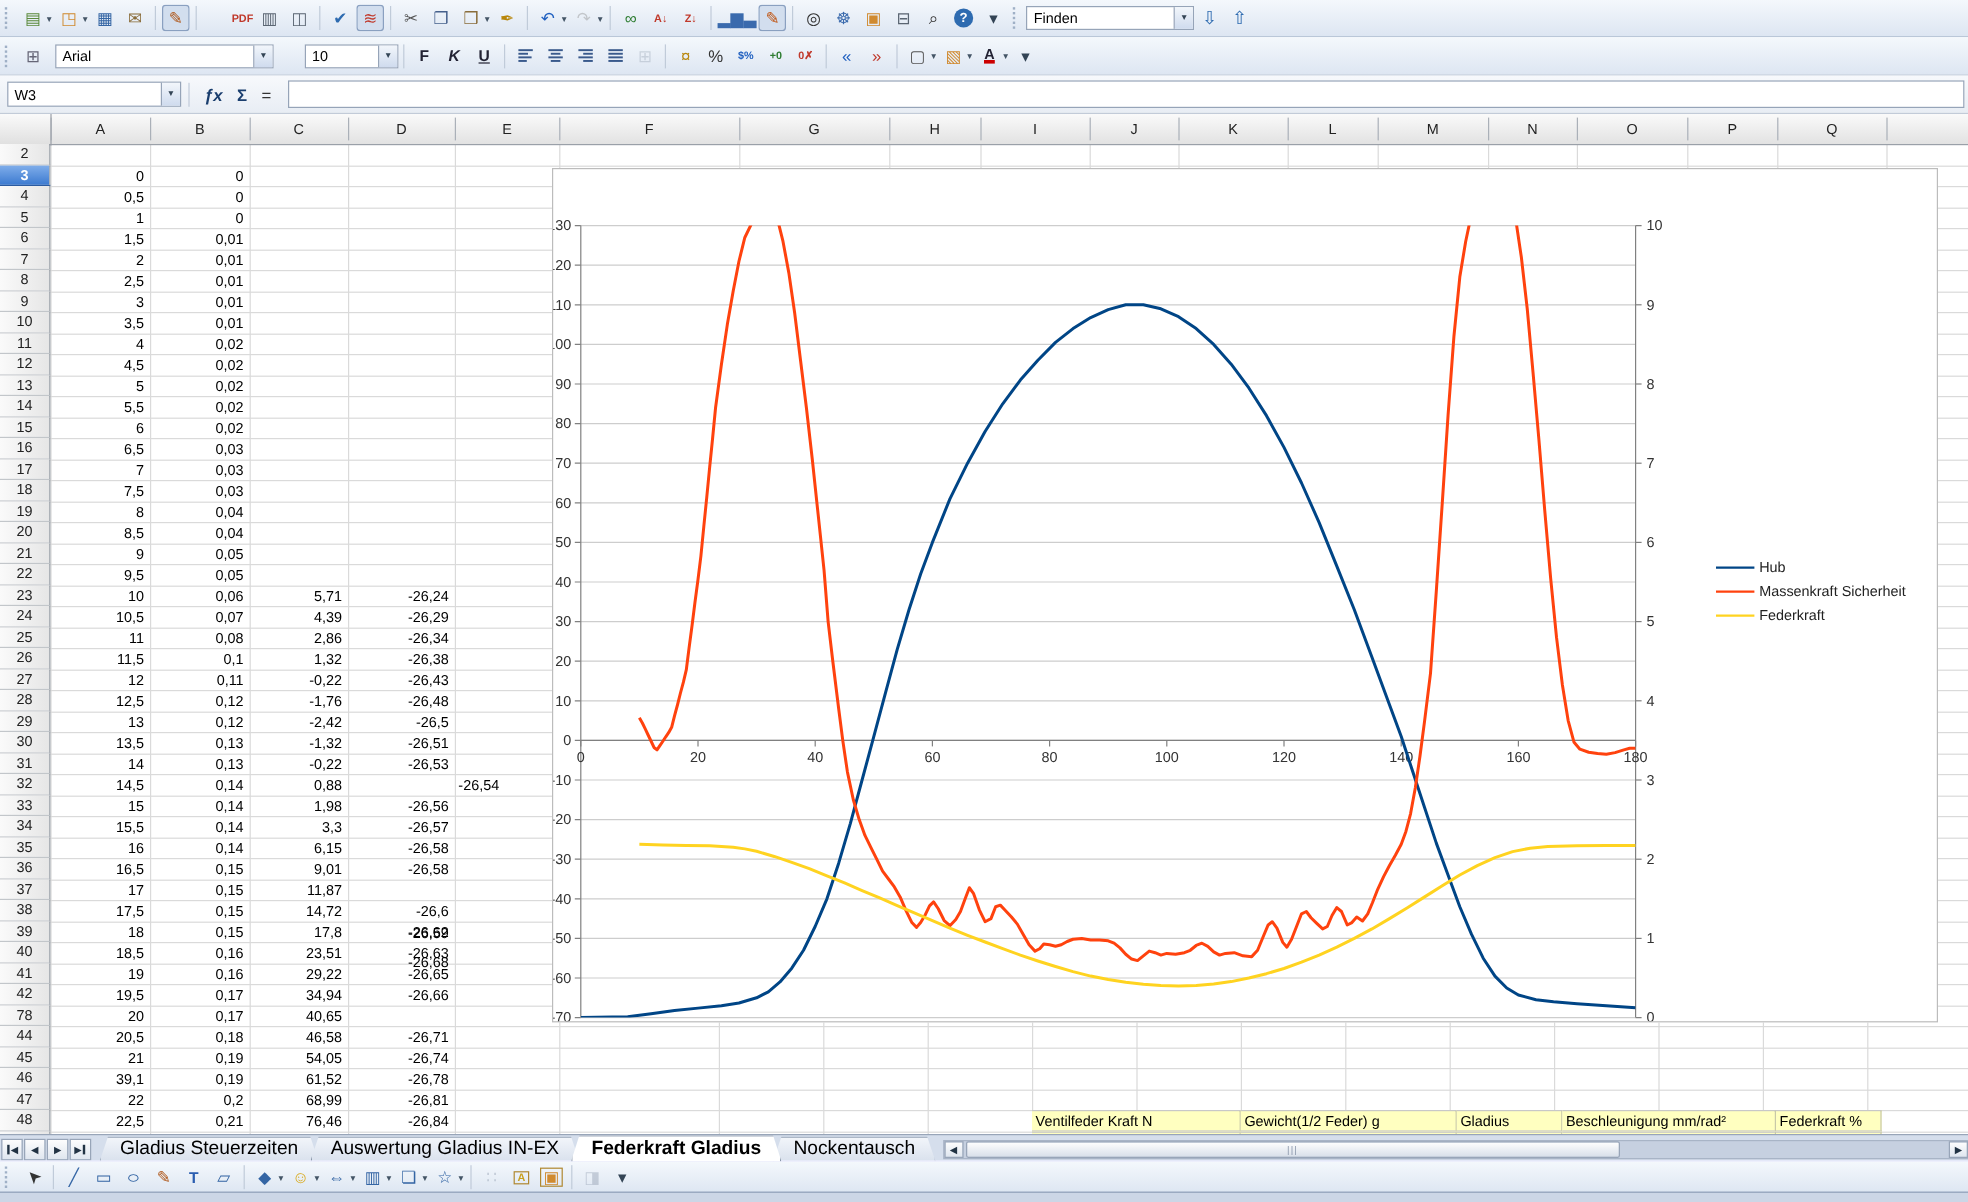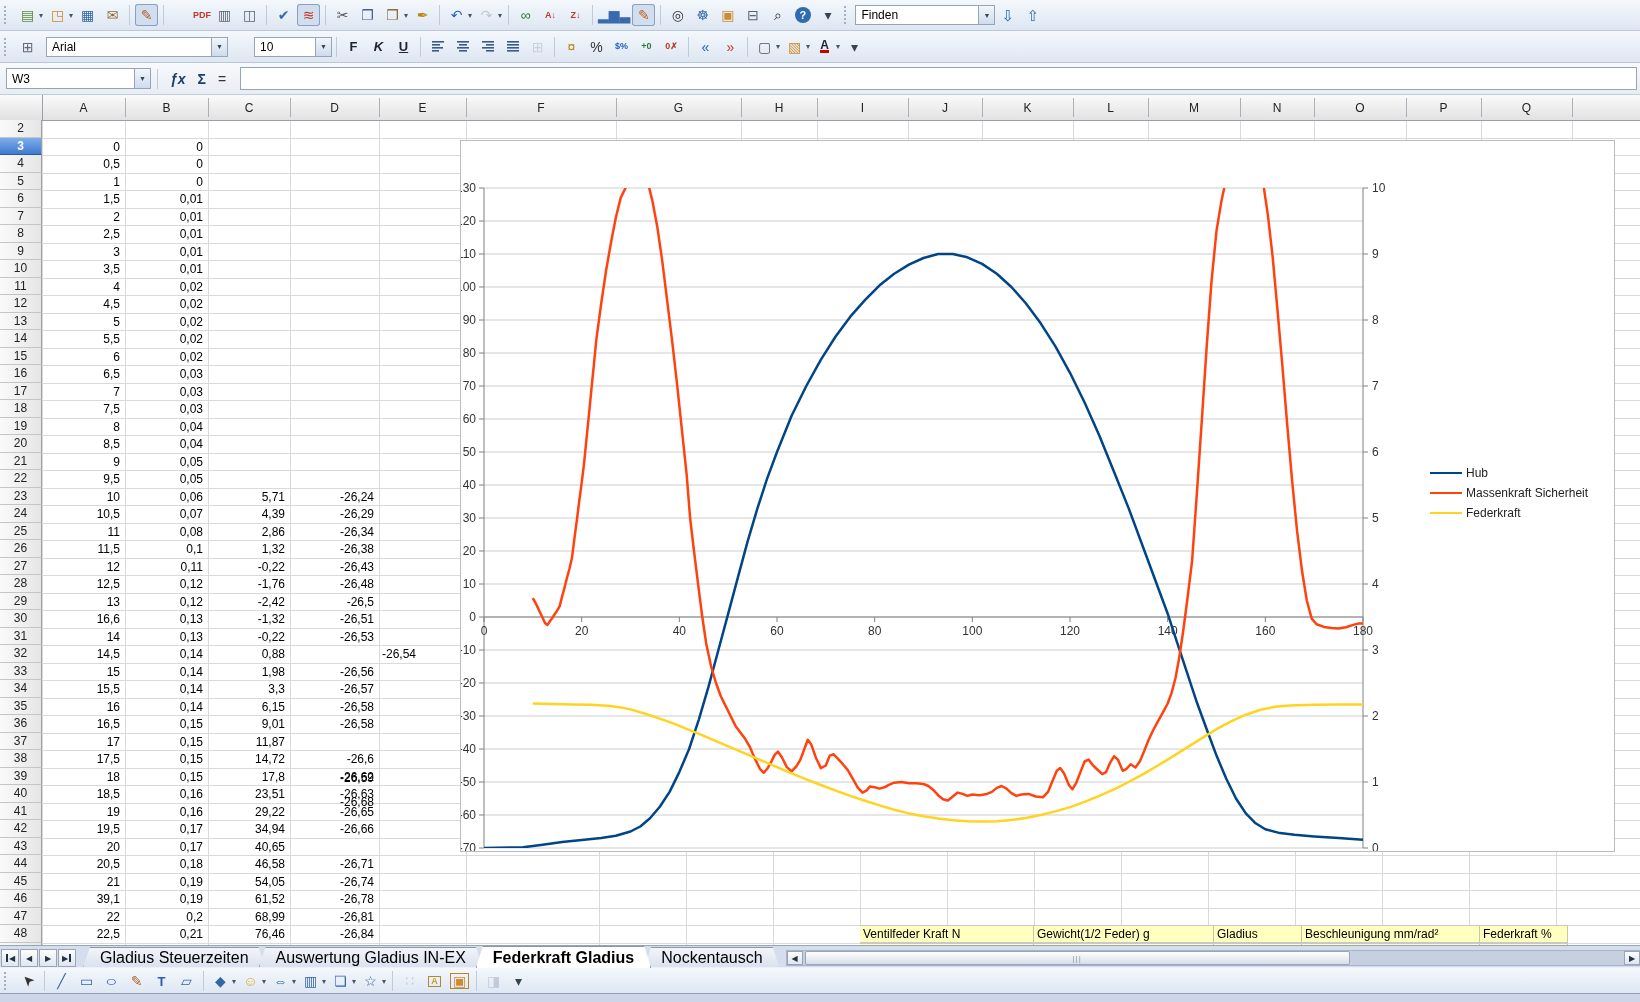--- a/index.html
+++ b/index.html
@@ -578,21 +578,21 @@
       <div class="rh" style="top: 567.5px; height: 17.5px;">33</div>
       <div class="rh" style="top: 585px; height: 17.5px;">34</div>
       <div class="rh" style="top: 602.5px; height: 17.5px;">35</div>
       <div class="rh" style="top: 620px; height: 17.5px;">36</div>
       <div class="rh" style="top: 637.5px; height: 17.5px;">37</div>
       <div class="rh" style="top: 655px; height: 17.5px;">38</div>
       <div class="rh" style="top: 672.5px; height: 17.5px;">39</div>
       <div class="rh" style="top: 690px; height: 17.5px;">40</div>
       <div class="rh" style="top: 707.5px; height: 17.5px;">41</div>
       <div class="rh" style="top: 725px; height: 17.5px;">42</div>
-      <div class="rh" style="top: 742.5px; height: 17.5px;">43</div>
+      <div class="rh" style="top: 742.5px; height: 17.5px;">78</div>
       <div class="rh" style="top: 760px; height: 17.5px;">44</div>
       <div class="rh" style="top: 777.5px; height: 17.5px;">45</div>
       <div class="rh" style="top: 795px; height: 17.5px;">46</div>
       <div class="rh" style="top: 812.5px; height: 17.5px;">47</div>
       <div class="rh" style="top: 830px; height: 17.5px;">48</div>
       <div class="rh" style="top: 847.5px; height: 17.5px;">49</div>
     </div>
   <div id="cells">
       <div class="cellv" style="left: 42px; width: 78px; top: 44.5px;">0</div>
       <div class="cellv" style="left: 125px; width: 78px; top: 44.5px;">0</div>
@@ -655,21 +655,21 @@
       <div class="cellv" style="left: 208px; width: 77px; top: 464.5px;">-0,22</div>
       <div class="cellv" style="left: 290px; width: 84px; top: 464.5px;">-26,43</div>
       <div class="cellv" style="left: 42px; width: 78px; top: 482px;">12,5</div>
       <div class="cellv" style="left: 125px; width: 78px; top: 482px;">0,12</div>
       <div class="cellv" style="left: 208px; width: 77px; top: 482px;">-1,76</div>
       <div class="cellv" style="left: 290px; width: 84px; top: 482px;">-26,48</div>
       <div class="cellv" style="left: 42px; width: 78px; top: 499.5px;">13</div>
       <div class="cellv" style="left: 125px; width: 78px; top: 499.5px;">0,12</div>
       <div class="cellv" style="left: 208px; width: 77px; top: 499.5px;">-2,42</div>
       <div class="cellv" style="left: 290px; width: 84px; top: 499.5px;">-26,5</div>
-      <div class="cellv" style="left: 42px; width: 78px; top: 517px;">16,6</div>
+      <div class="cellv" style="left: 42px; width: 78px; top: 517px;">13,5</div>
       <div class="cellv" style="left: 125px; width: 78px; top: 517px;">0,13</div>
       <div class="cellv" style="left: 208px; width: 77px; top: 517px;">-1,32</div>
       <div class="cellv" style="left: 290px; width: 84px; top: 517px;">-26,51</div>
       <div class="cellv" style="left: 42px; width: 78px; top: 534.5px;">14</div>
       <div class="cellv" style="left: 125px; width: 78px; top: 534.5px;">0,13</div>
       <div class="cellv" style="left: 208px; width: 77px; top: 534.5px;">-0,22</div>
       <div class="cellv" style="left: 290px; width: 84px; top: 534.5px;">-26,53</div>
       <div class="cellv" style="left: 42px; width: 78px; top: 552px;">14,5</div>
       <div class="cellv" style="left: 125px; width: 78px; top: 552px;">0,14</div>
       <div class="cellv" style="left: 208px; width: 77px; top: 552px;">0,88</div>

